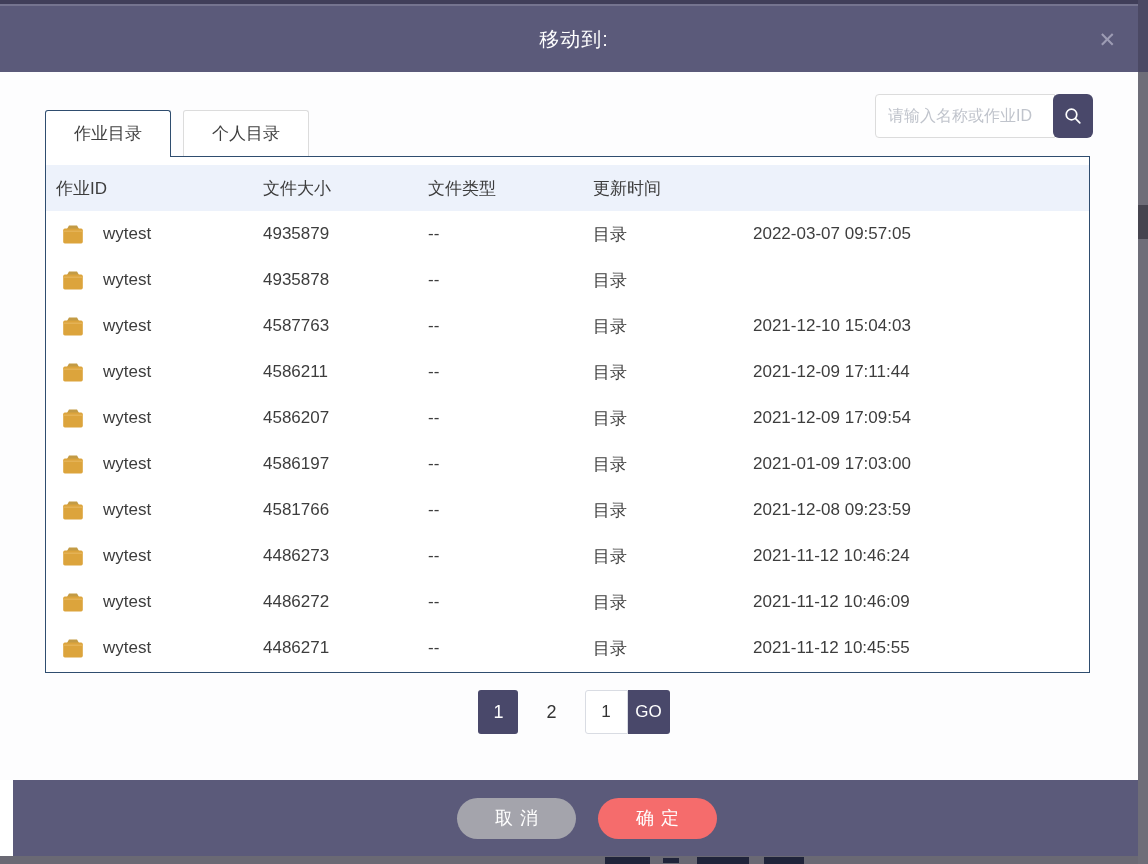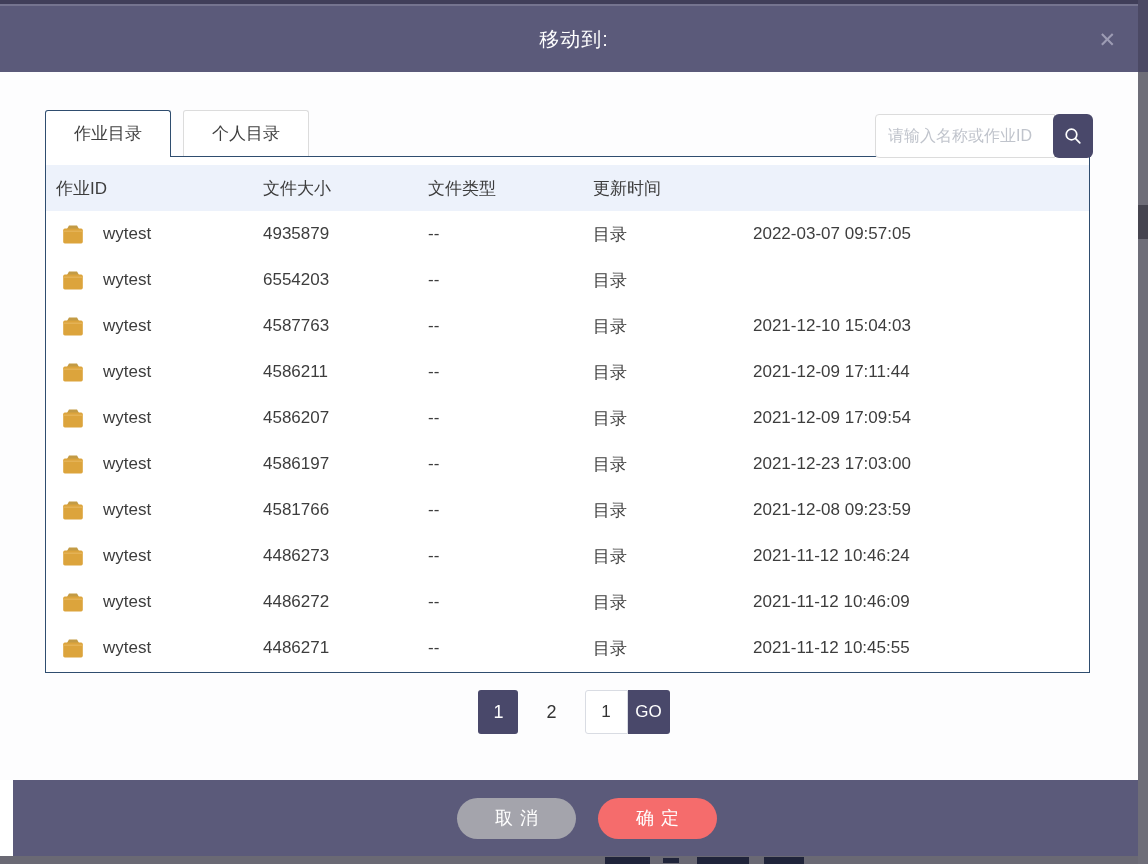--- a/index.html
+++ b/index.html
@@ -48,21 +48,21 @@
   .tab.active {
     border:1px solid var(--panel-border,#2f4d6f); border-bottom:none;
     border-radius:3px 3px 0 0; position:relative; z-index:4;
   }
   .tab.inactive {
     border:1px solid #dcdcdc; border-bottom:none; margin-left:12px;
     border-radius:3px 3px 0 0; height:46px;
   }
 
   
-  .search-wrap { position:absolute; right:55px; top:42px; display:flex; align-items:stretch; height:44px; z-index:3; }
+  .search-wrap { position:absolute; right:55px; top:22px; display:flex; align-items:stretch; height:44px; z-index:3; }
   .search-input {
     width:180px; height:44px; border:1px solid #dcdcdc; border-radius:4px 0 0 4px;
     padding:0 12px; font-size:16px; color:#555; outline:none; background:#fff;
     font-family:"Liberation Sans","DejaVu Sans",sans-serif;
   }
   .search-input::placeholder { color:#c0c4cc; }
   .search-btn {
     width:40px; height:44px; margin-left:-2px; border:none; cursor:pointer;
     background:var(--accent-dark,#4c4b66); border-radius:6px;
     display:flex; align-items:center; justify-content:center;
@@ -184,21 +184,21 @@
     <div class="cell name-cell">
       <span style="display:flex;">
         <svg width="26" height="24" viewBox="0 0 26 24">
           <path d="M7 7 L9 3.4 h8 L19 7 Z" fill="#c39b45"></path>
           <rect x="3.2" y="6.6" width="19.6" height="14.8" rx="1.6" fill="var(--folder,#dca43c)"></rect>
           <rect x="3.2" y="8.6" width="19.6" height="1.2" fill="#e7b65c"></rect>
         </svg>
       </span>
       <span>wytest</span>
     </div>
-    <div class="cell">6554203</div>
+    <div class="cell">4935878</div>
     <div class="cell">--</div>
     <div class="cell">目录</div>
   </div>
 
   <div class="trow">
     <div class="cell name-cell">
       <span style="display:flex;">
         <svg width="26" height="24" viewBox="0 0 26 24">
           <path d="M7 7 L9 3.4 h8 L19 7 Z" fill="#c39b45"></path>
           <rect x="3.2" y="6.6" width="19.6" height="14.8" rx="1.6" fill="var(--folder,#dca43c)"></rect>
@@ -254,21 +254,21 @@
           <path d="M7 7 L9 3.4 h8 L19 7 Z" fill="#c39b45"></path>
           <rect x="3.2" y="6.6" width="19.6" height="14.8" rx="1.6" fill="var(--folder,#dca43c)"></rect>
           <rect x="3.2" y="8.6" width="19.6" height="1.2" fill="#e7b65c"></rect>
         </svg>
       </span>
       <span>wytest</span>
     </div>
     <div class="cell">4586197</div>
     <div class="cell">--</div>
     <div class="cell">目录</div>
-    <div class="cell">2021-12-23 17:03:00</div>
+    <div class="cell">2021-01-09 17:03:00</div>
   </div>
 
   <div class="trow">
     <div class="cell name-cell">
       <span style="display:flex;">
         <svg width="26" height="24" viewBox="0 0 26 24">
           <path d="M7 7 L9 3.4 h8 L19 7 Z" fill="#c39b45"></path>
           <rect x="3.2" y="6.6" width="19.6" height="14.8" rx="1.6" fill="var(--folder,#dca43c)"></rect>
           <rect x="3.2" y="8.6" width="19.6" height="1.2" fill="#e7b65c"></rect>
         </svg>

